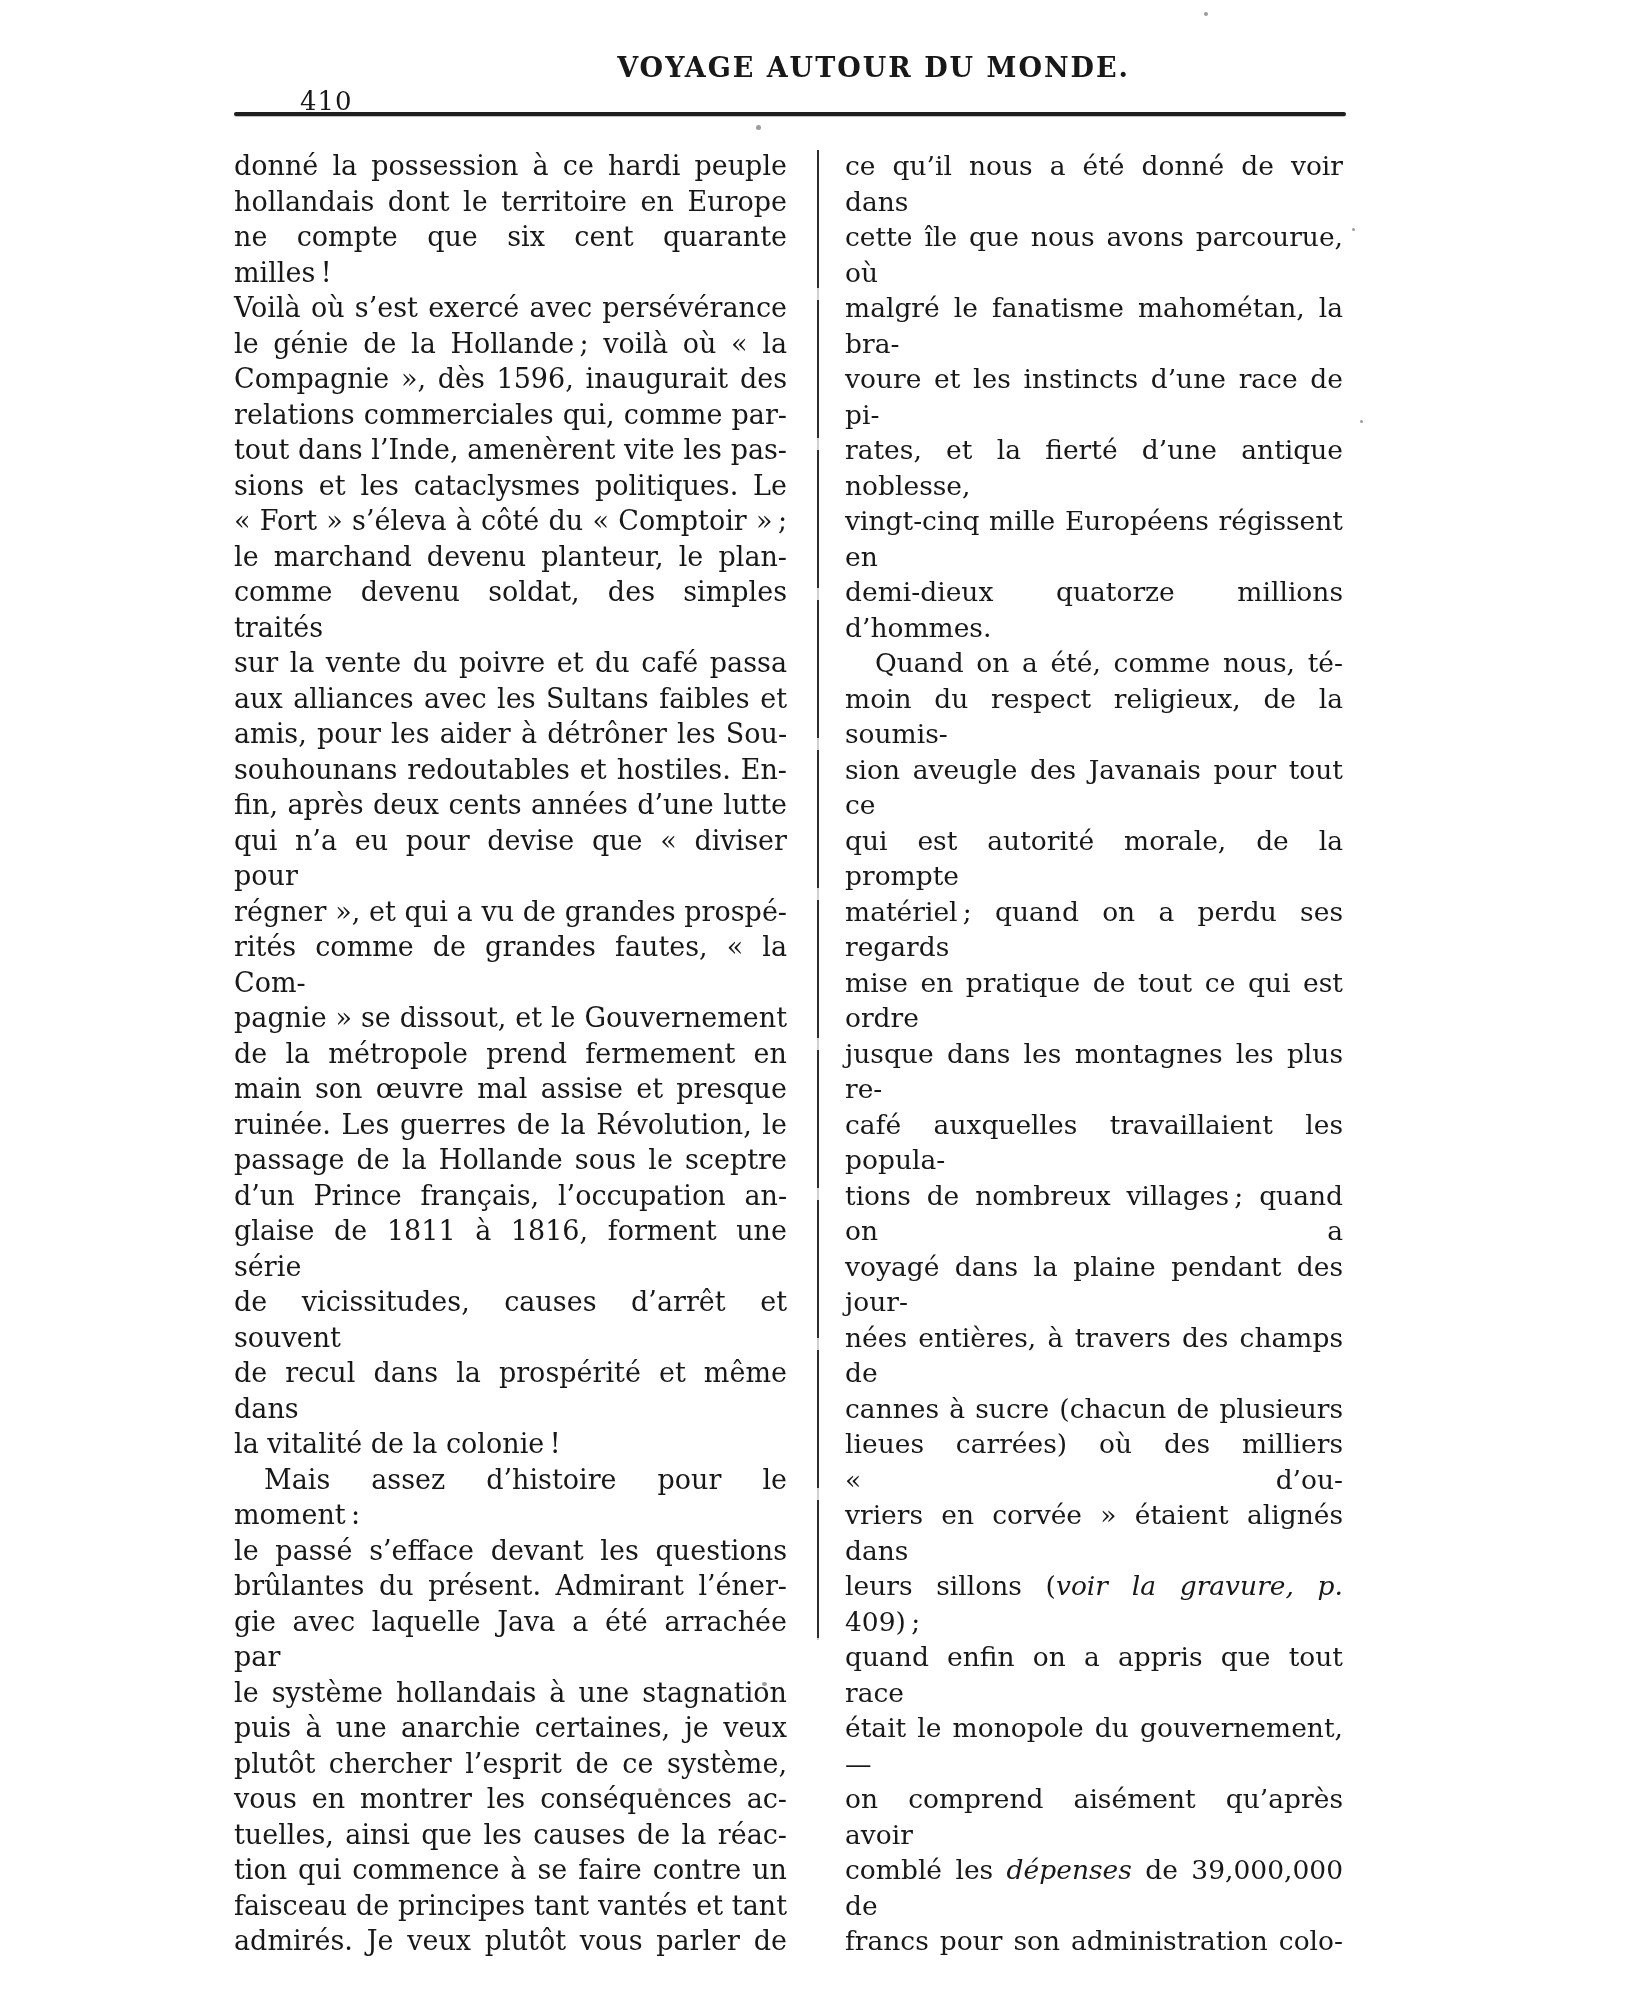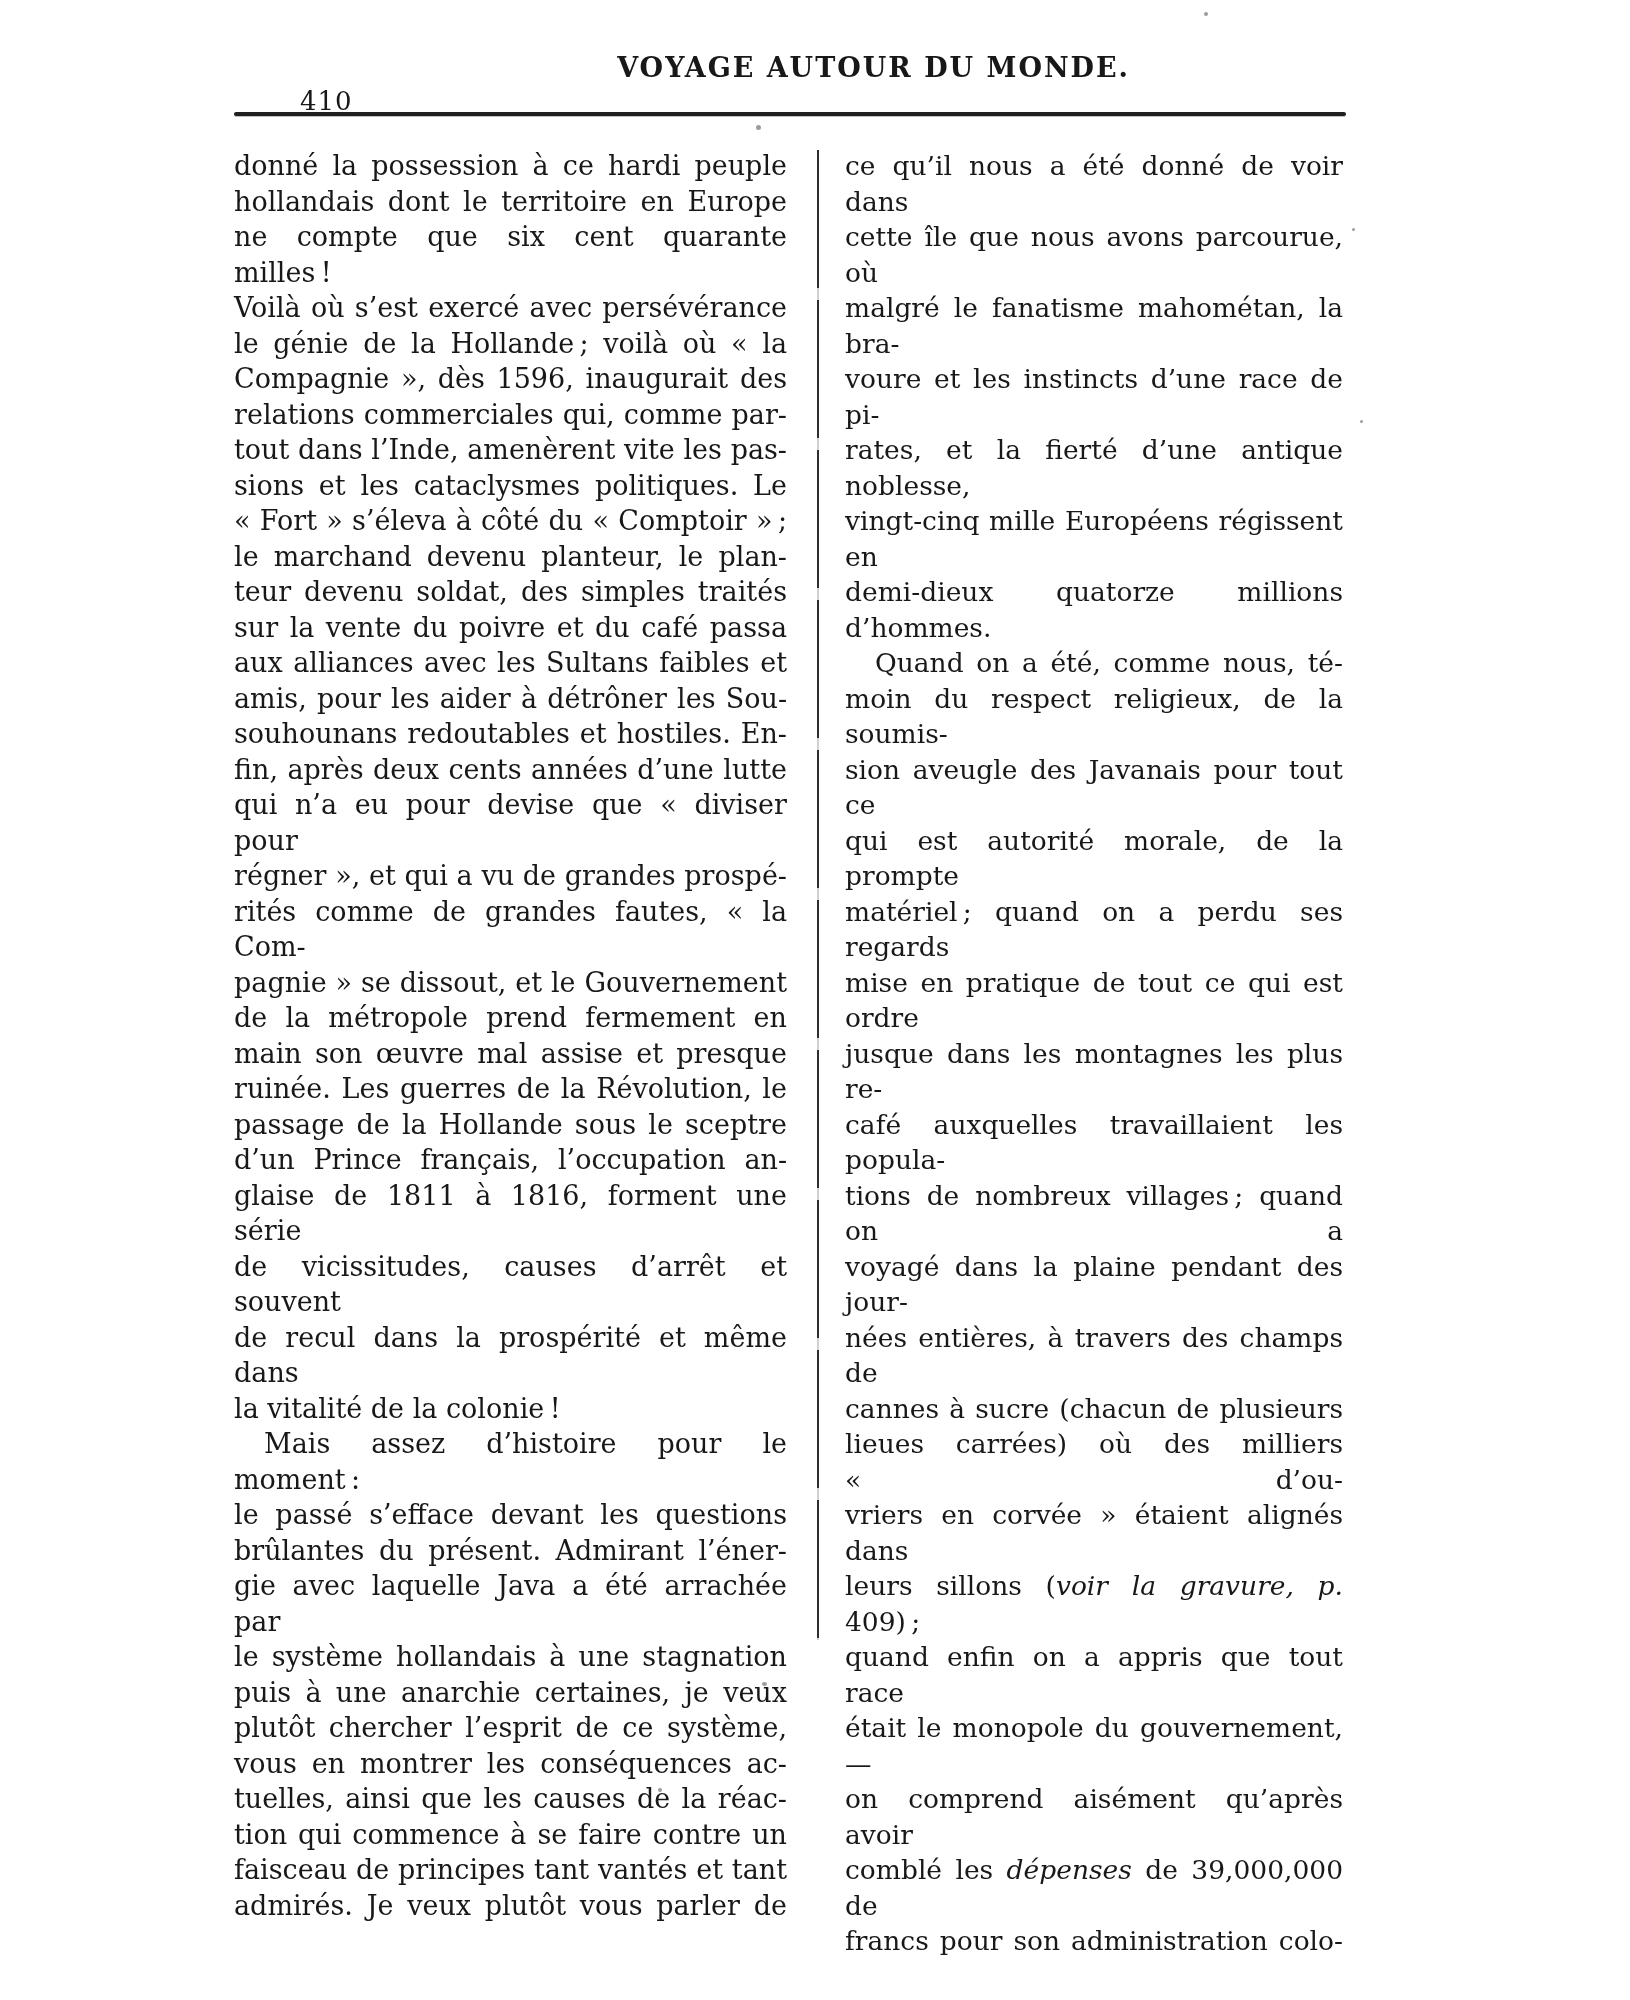--- a/index.html
+++ b/index.html
@@ -72,21 +72,21 @@
       <div class="line">hollandais dont le territoire en Europe</div>
       <div class="line">ne compte que six cent quarante milles !</div>
       <div class="line">Voilà où s’est exercé avec persévérance</div>
       <div class="line">le génie de la Hollande ; voilà où «&nbsp;la</div>
       <div class="line">Compagnie&nbsp;», dès 1596, inaugurait des</div>
       <div class="line">relations commerciales qui, comme par-</div>
       <div class="line">tout dans l’Inde, amenèrent vite les pas-</div>
       <div class="line">sions et les cataclysmes politiques. Le</div>
       <div class="line">«&nbsp;Fort&nbsp;» s’éleva à côté du «&nbsp;Comptoir&nbsp;» ;</div>
       <div class="line">le marchand devenu planteur, le plan-</div>
-      <div class="line">teur devenu soldat, des simples traités</div>
+      <div class="line">comme devenu soldat, des simples traités</div>
       <div class="line">sur la vente du poivre et du café passa</div>
       <div class="line">aux alliances avec les Sultans faibles et</div>
       <div class="line">amis, pour les aider à détrôner les Sou-</div>
       <div class="line">souhounans redoutables et hostiles. En-</div>
       <div class="line">fin, après deux cents années d’une lutte</div>
       <div class="line">qui n’a eu pour devise que «&nbsp;diviser pour</div>
       <div class="line">régner&nbsp;», et qui a vu de grandes prospé-</div>
       <div class="line">rités comme de grandes fautes, «&nbsp;la Com-</div>
       <div class="line">pagnie&nbsp;» se dissout, et le Gouvernement</div>
       <div class="line">de la métropole prend fermement en</div>

